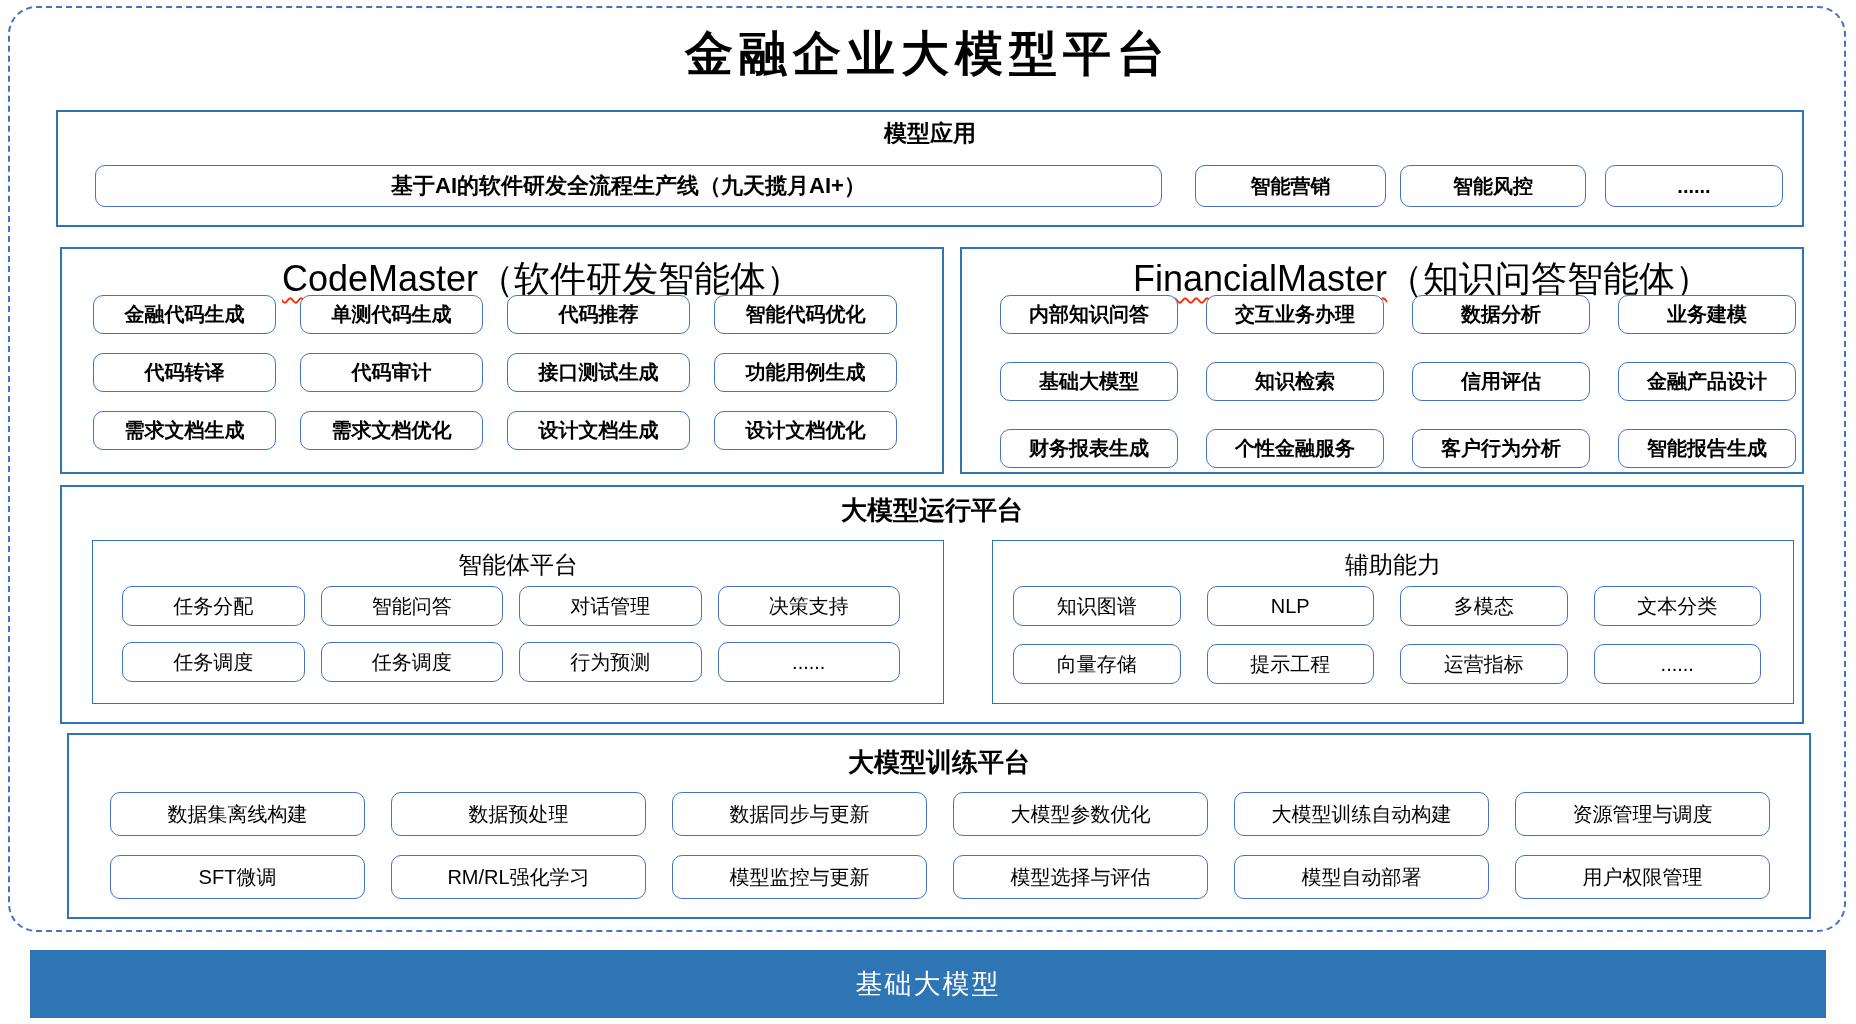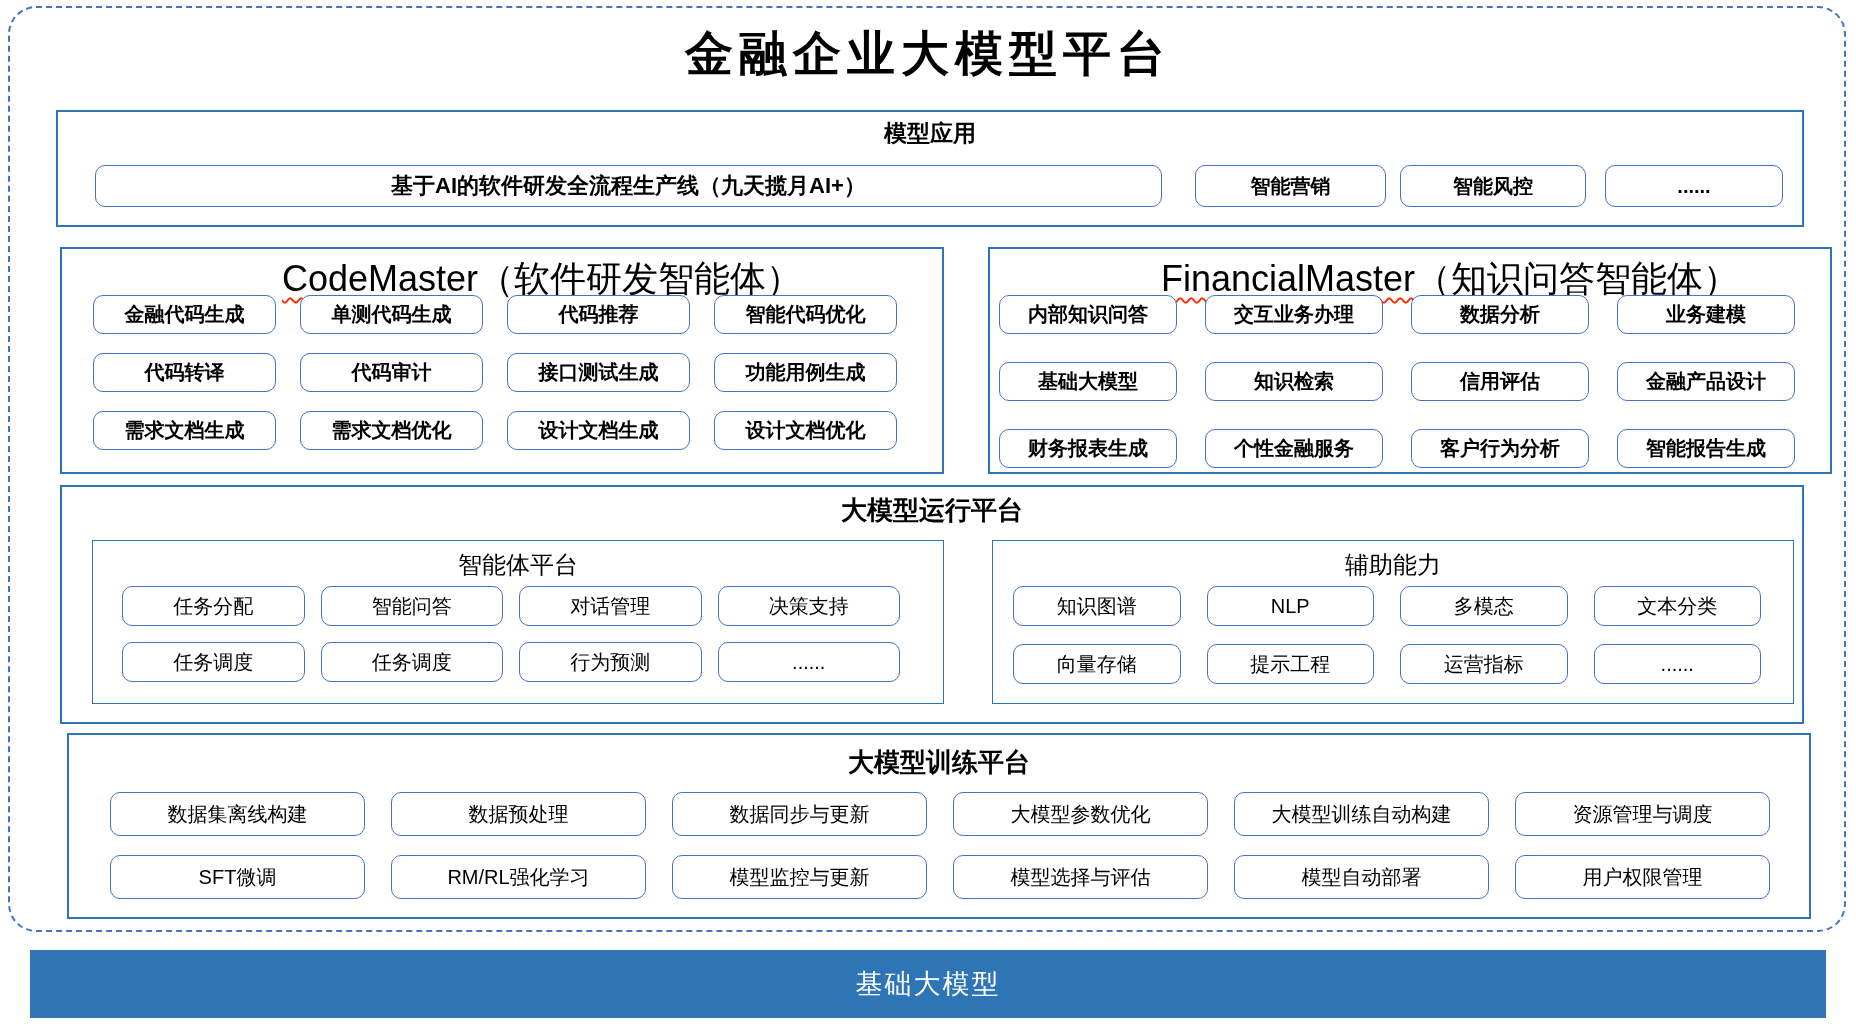--- a/index.html
+++ b/index.html
@@ -103,25 +103,25 @@
       <div class="pill bold">代码审计</div>
       <div class="pill bold">接口测试生成</div>
       <div class="pill bold">功能用例生成</div>
       <div class="pill bold">需求文档生成</div>
       <div class="pill bold">需求文档优化</div>
       <div class="pill bold">设计文档生成</div>
       <div class="pill bold">设计文档优化</div>
     </div>
   </div>
 
-  <div class="section-box" style="left:960px;top:247px;width:840px;height:223px;margin-left:28px;">
+  <div class="section-box" style="left:960px;top:247px;width:840px;height:223px;">
     <div class="master-header">
       <span class="squiggle">FinancialMaster</span><span>（知识问答智能体）</span>
     </div>
-    <div class="grid4" style="left:9px;top:46px;width:796px;column-gap:20px;row-gap:19px;grid-auto-rows:39px;gap:28px;">
+    <div class="grid4" style="left:38px;top:46px;width:796px;column-gap:20px;row-gap:19px;grid-auto-rows:39px;gap:28px;">
       <div class="pill bold">内部知识问答</div>
       <div class="pill bold">交互业务办理</div>
       <div class="pill bold">数据分析</div>
       <div class="pill bold">业务建模</div>
       <div class="pill bold">基础大模型</div>
       <div class="pill bold">知识检索</div>
       <div class="pill bold">信用评估</div>
       <div class="pill bold">金融产品设计</div>
       <div class="pill bold">财务报表生成</div>
       <div class="pill bold">个性金融服务</div>

